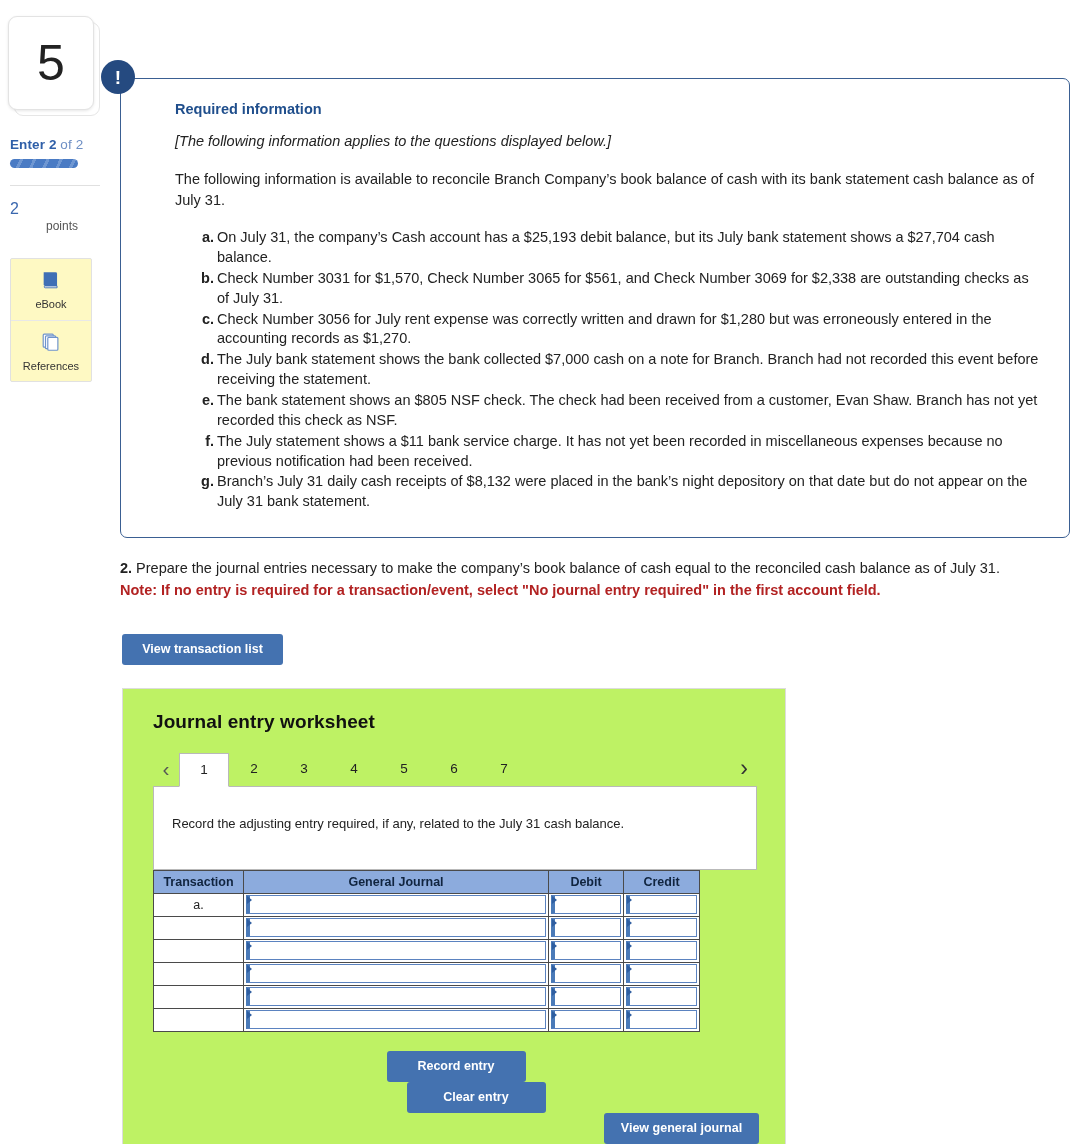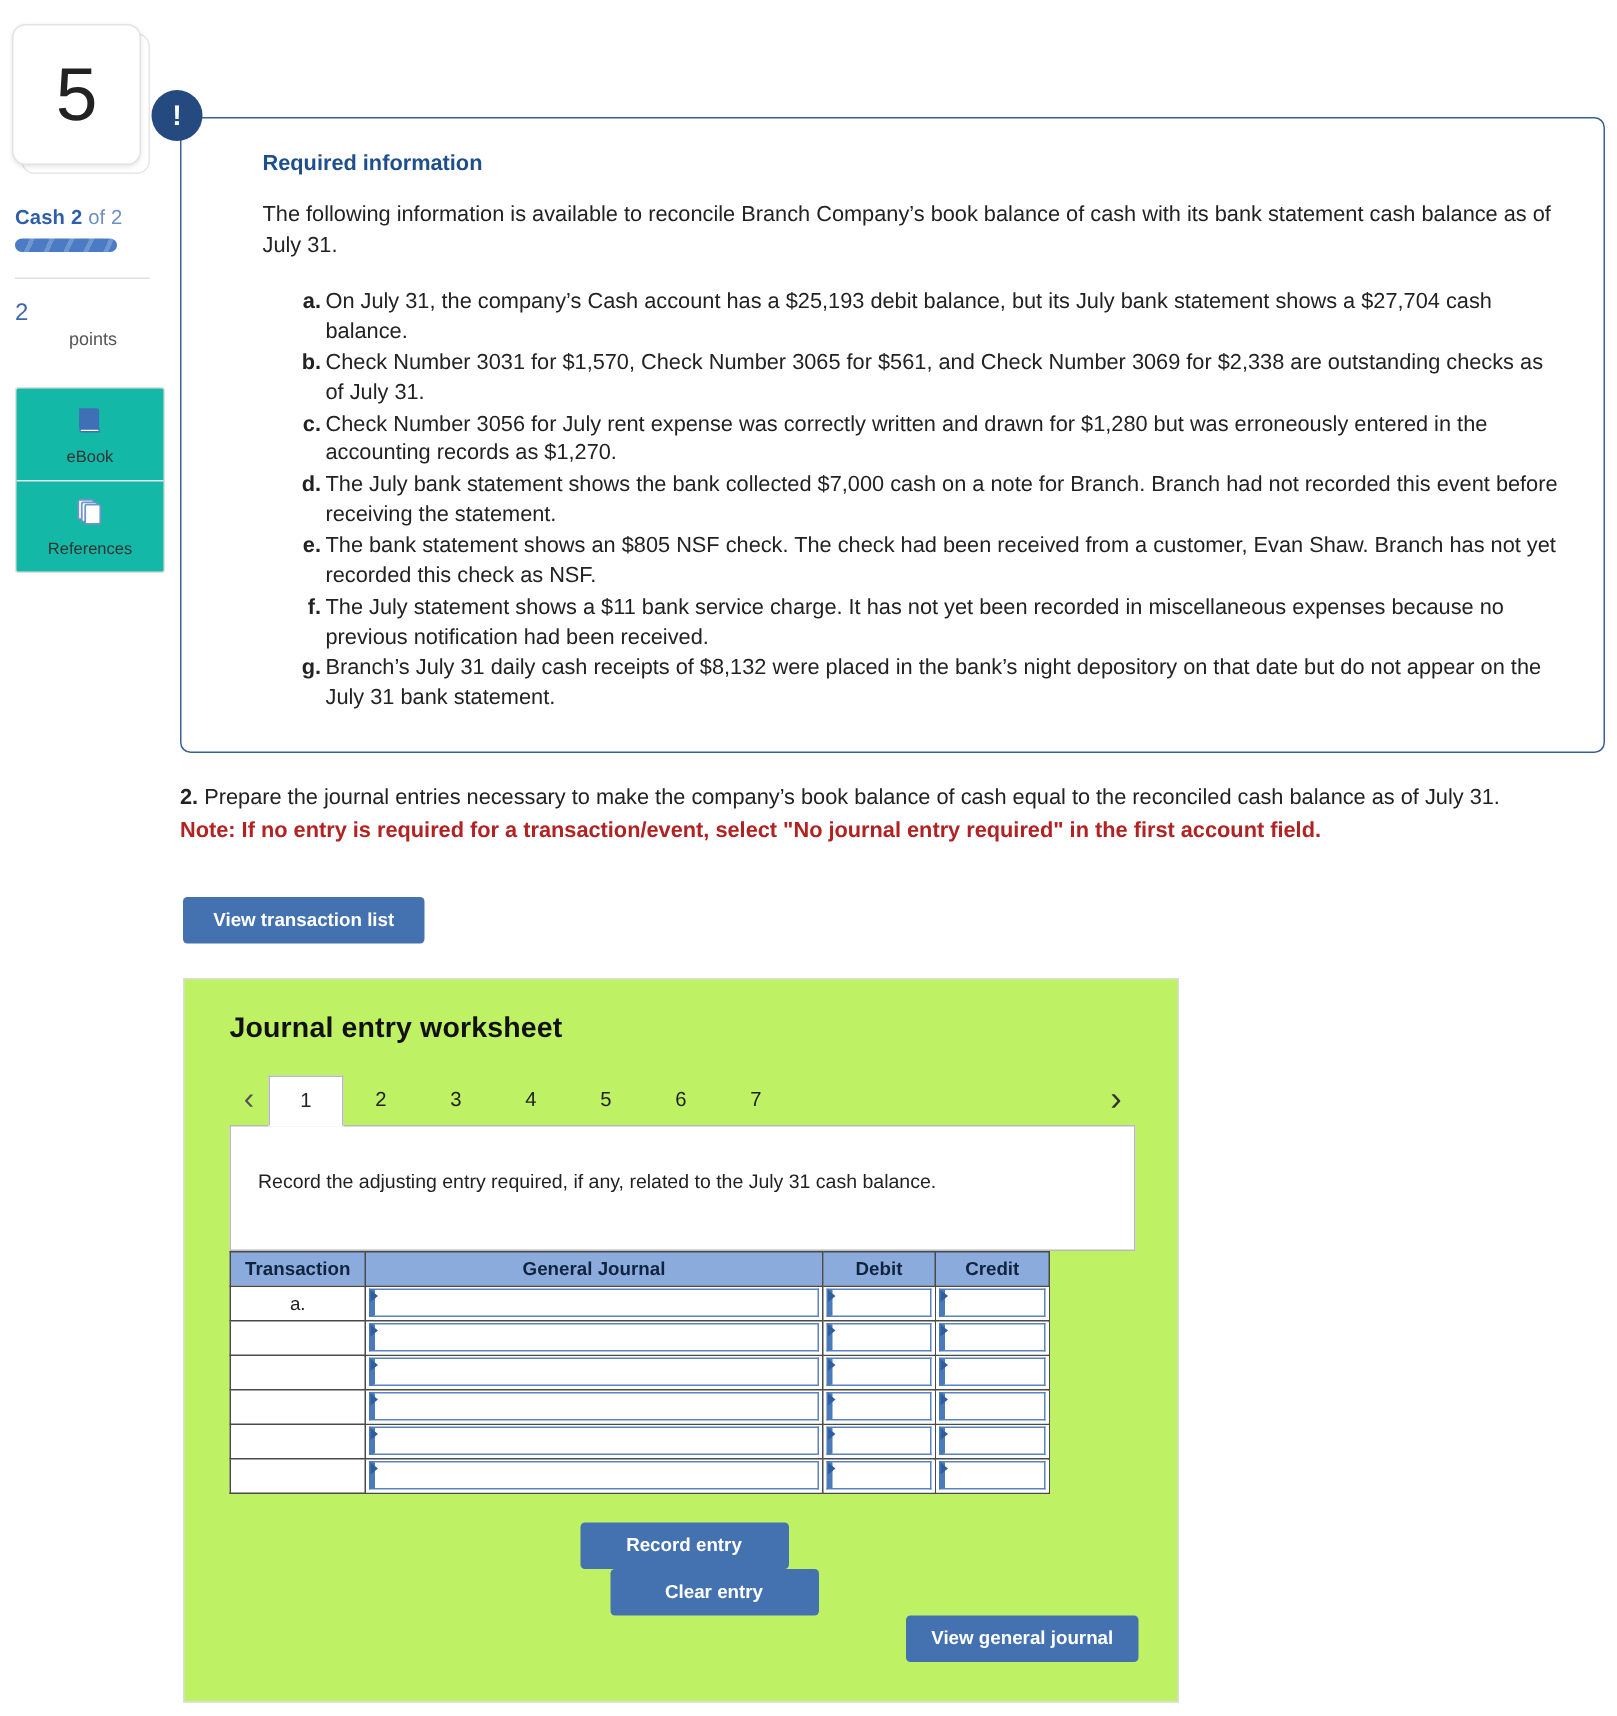--- a/index.html
+++ b/index.html
@@ -46,22 +46,22 @@
   }
 
   .rail-divider {
     margin: 17px 0 0 10px; width: 90px; height: 1px; background: #e0e0e0;
   }
 
   .points-num { margin: 14px 0 0 10px; font-size: 16px; color: #3a67ae; }
   .points-word { margin: 1px 0 0 10px; font-size: 12px; color: #555; padding-left: 36px; }
 
   .tool-box {
-    margin: 25px 0 0 10px; width: 100px;
-    border: 1px solid #e1e1e1; background: #14b8a6; border-radius: 2px;
+    margin: 25px 0 0 10px; width: 82px;
+    border: 1px solid #e1e1e1; background: #fef9c3; border-radius: 2px;
   }
   .tool-item {
     height: 61px; display: flex; flex-direction: column;
     align-items: center; justify-content: center; gap: 3px;
     cursor: pointer;
   }
   .tool-item + .tool-item { border-top: 1px solid #e8e8e8; }
   .tool-item .lbl { font-size: 11px; color: #333; }
 
   
@@ -200,21 +200,21 @@
 <div id="left-rail">
 
   <div class="qnum-wrap">
     <div class="qnum-shadow"></div>
     <div class="qnum-card">
       <span>5</span>
     </div>
   </div>
 
   <div class="part-label">
-    <b>Cash</b>
+    <b>Enter</b>
     <b>2</b>
     <span class="of">of 2</span>
   </div>
 
   <div class="progress-bar"></div>
 
   <div class="rail-divider"></div>
 
   <div class="points-num">2</div>
   <div class="points-word">points</div>
@@ -243,20 +243,21 @@
 </div>
 
 <div id="main">
 
   
   <div id="required-box">
     <div class="alert-badge">
       <span>!</span>
     </div>
     <div class="req-title">Required information</div>
+    <div class="req-italic">[The following information applies to the questions displayed below.]</div>
     <div class="req-intro">The following information is available to reconcile Branch Company’s book balance of cash with its bank statement cash balance as of July 31.</div>
     <ol class="req-list">
       <li>
         <span class="mk">a.</span>
         <span>On July 31, the company’s Cash account has a $25,193 debit balance, but its July bank statement shows a $27,704 cash balance.</span>
       </li>
       <li>
         <span class="mk">b.</span>
         <span>Check Number 3031 for $1,570, Check Number 3065 for $561, and Check Number 3069 for $2,338 are outstanding checks as of July 31.</span>
       </li>

